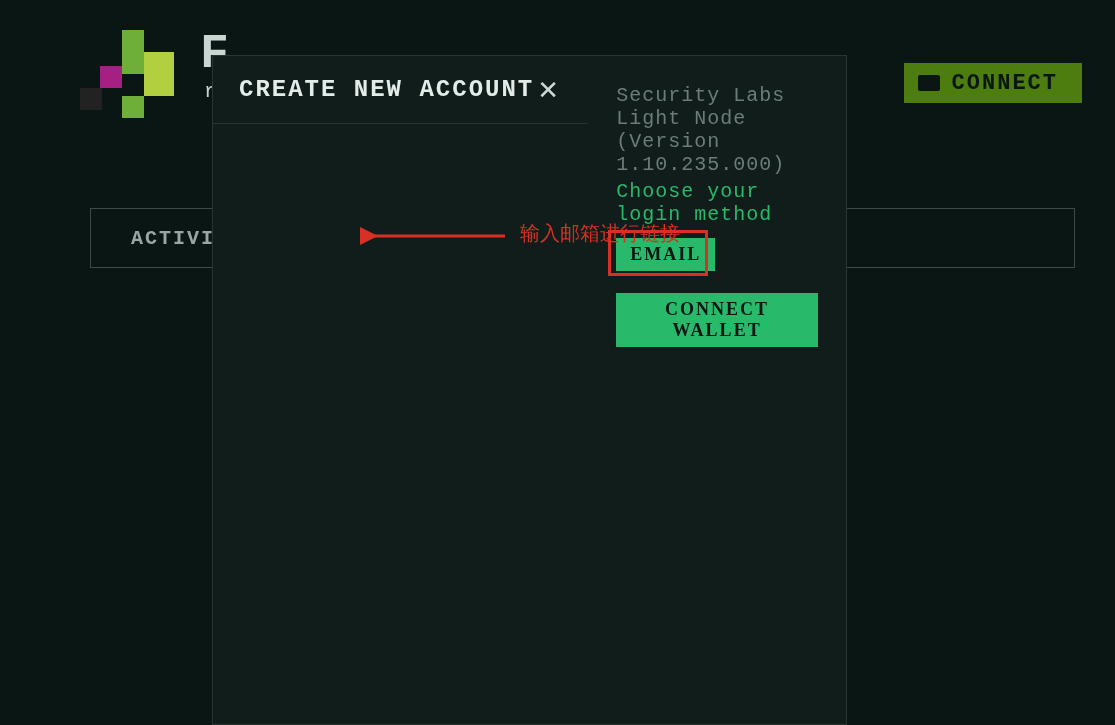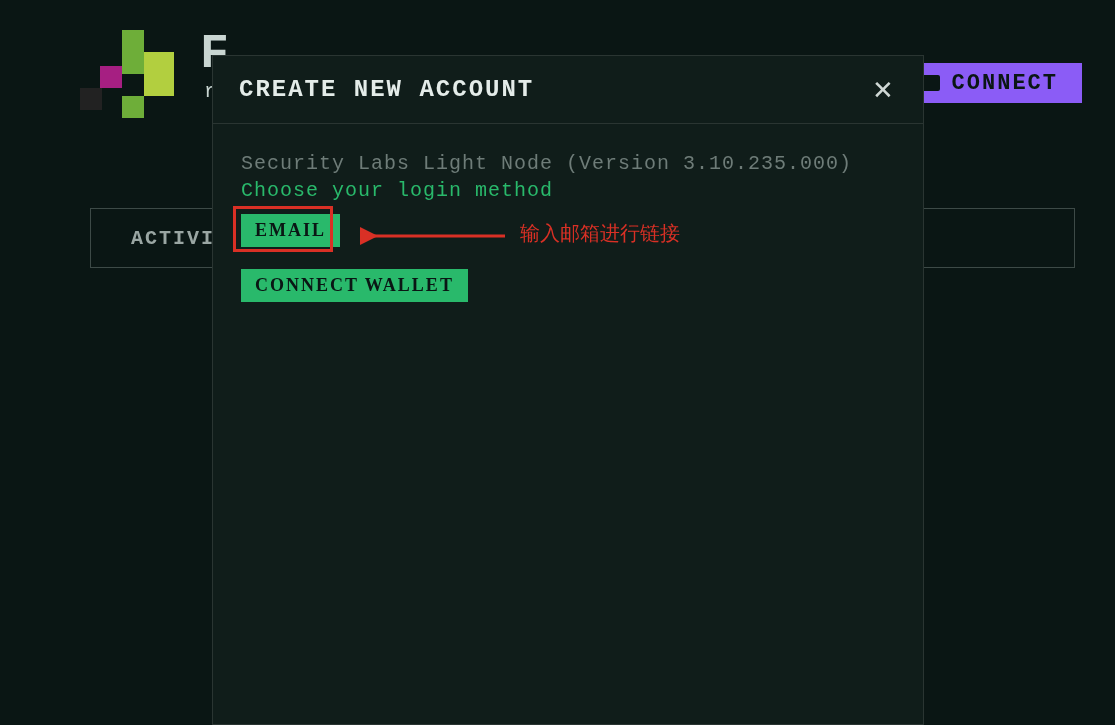--- a/index.html
+++ b/index.html
@@ -46,21 +46,21 @@
     margin-left:24px;
     margin-top:2px;
   }
 
   .connect-btn{
     position:absolute;
     top:60px;
     right:30px;
     height:46px;
     padding:0 24px 0 48px;
-    background:#8b5cf6;
+    background:#4d7c0f;
     border:3px solid #0a1614;
     display:flex;
     align-items:center;
     font-family:inherit;
     font-size:22px;
     font-weight:bold;
     letter-spacing:2px;
     color:#0a1614;
     cursor:pointer;
   }
@@ -94,27 +94,27 @@
     display:flex;
     align-items:center;
     border-right:4px solid #e5e5e5;
   }
 
   
   .modal{
     position:absolute;
     left:212px;
     top:55px;
-    width:712px;
+    width:635px;
     height:670px;
     background:#101d1a;
     border:1px solid #2a3532;
     z-index:10;
     display:flex;
-    flex-direction:column;
+    flex-direction:row;
   }
   .modal-header{
     height:68px;
     padding:0 26px;
     display:flex;
     align-items:center;
     justify-content:space-between;
     border-bottom:1px solid #2a3532;
   }
   .modal-title{
@@ -222,21 +222,21 @@
     <span>ACTIVI</span>
   </div>
 </div>
 
 <div class="modal">
   <div class="modal-header">
     <div class="modal-title">CREATE NEW ACCOUNT</div>
     <div class="close">✕</div>
   </div>
   <div class="modal-body">
-    <div class="version-line">Security Labs Light Node (Version 3.10.235.000)</div>
+    <div class="version-line">Security Labs Light Node (Version 1.10.235.000)</div>
     <div class="choose-line">Choose your login method</div>
 
     <div class="email-wrap">
       <button class="opt-btn">
         <span>EMAIL</span>
       </button>
       <div class="red-box"></div>
     </div>
 
     <div class="wallet-wrap">

